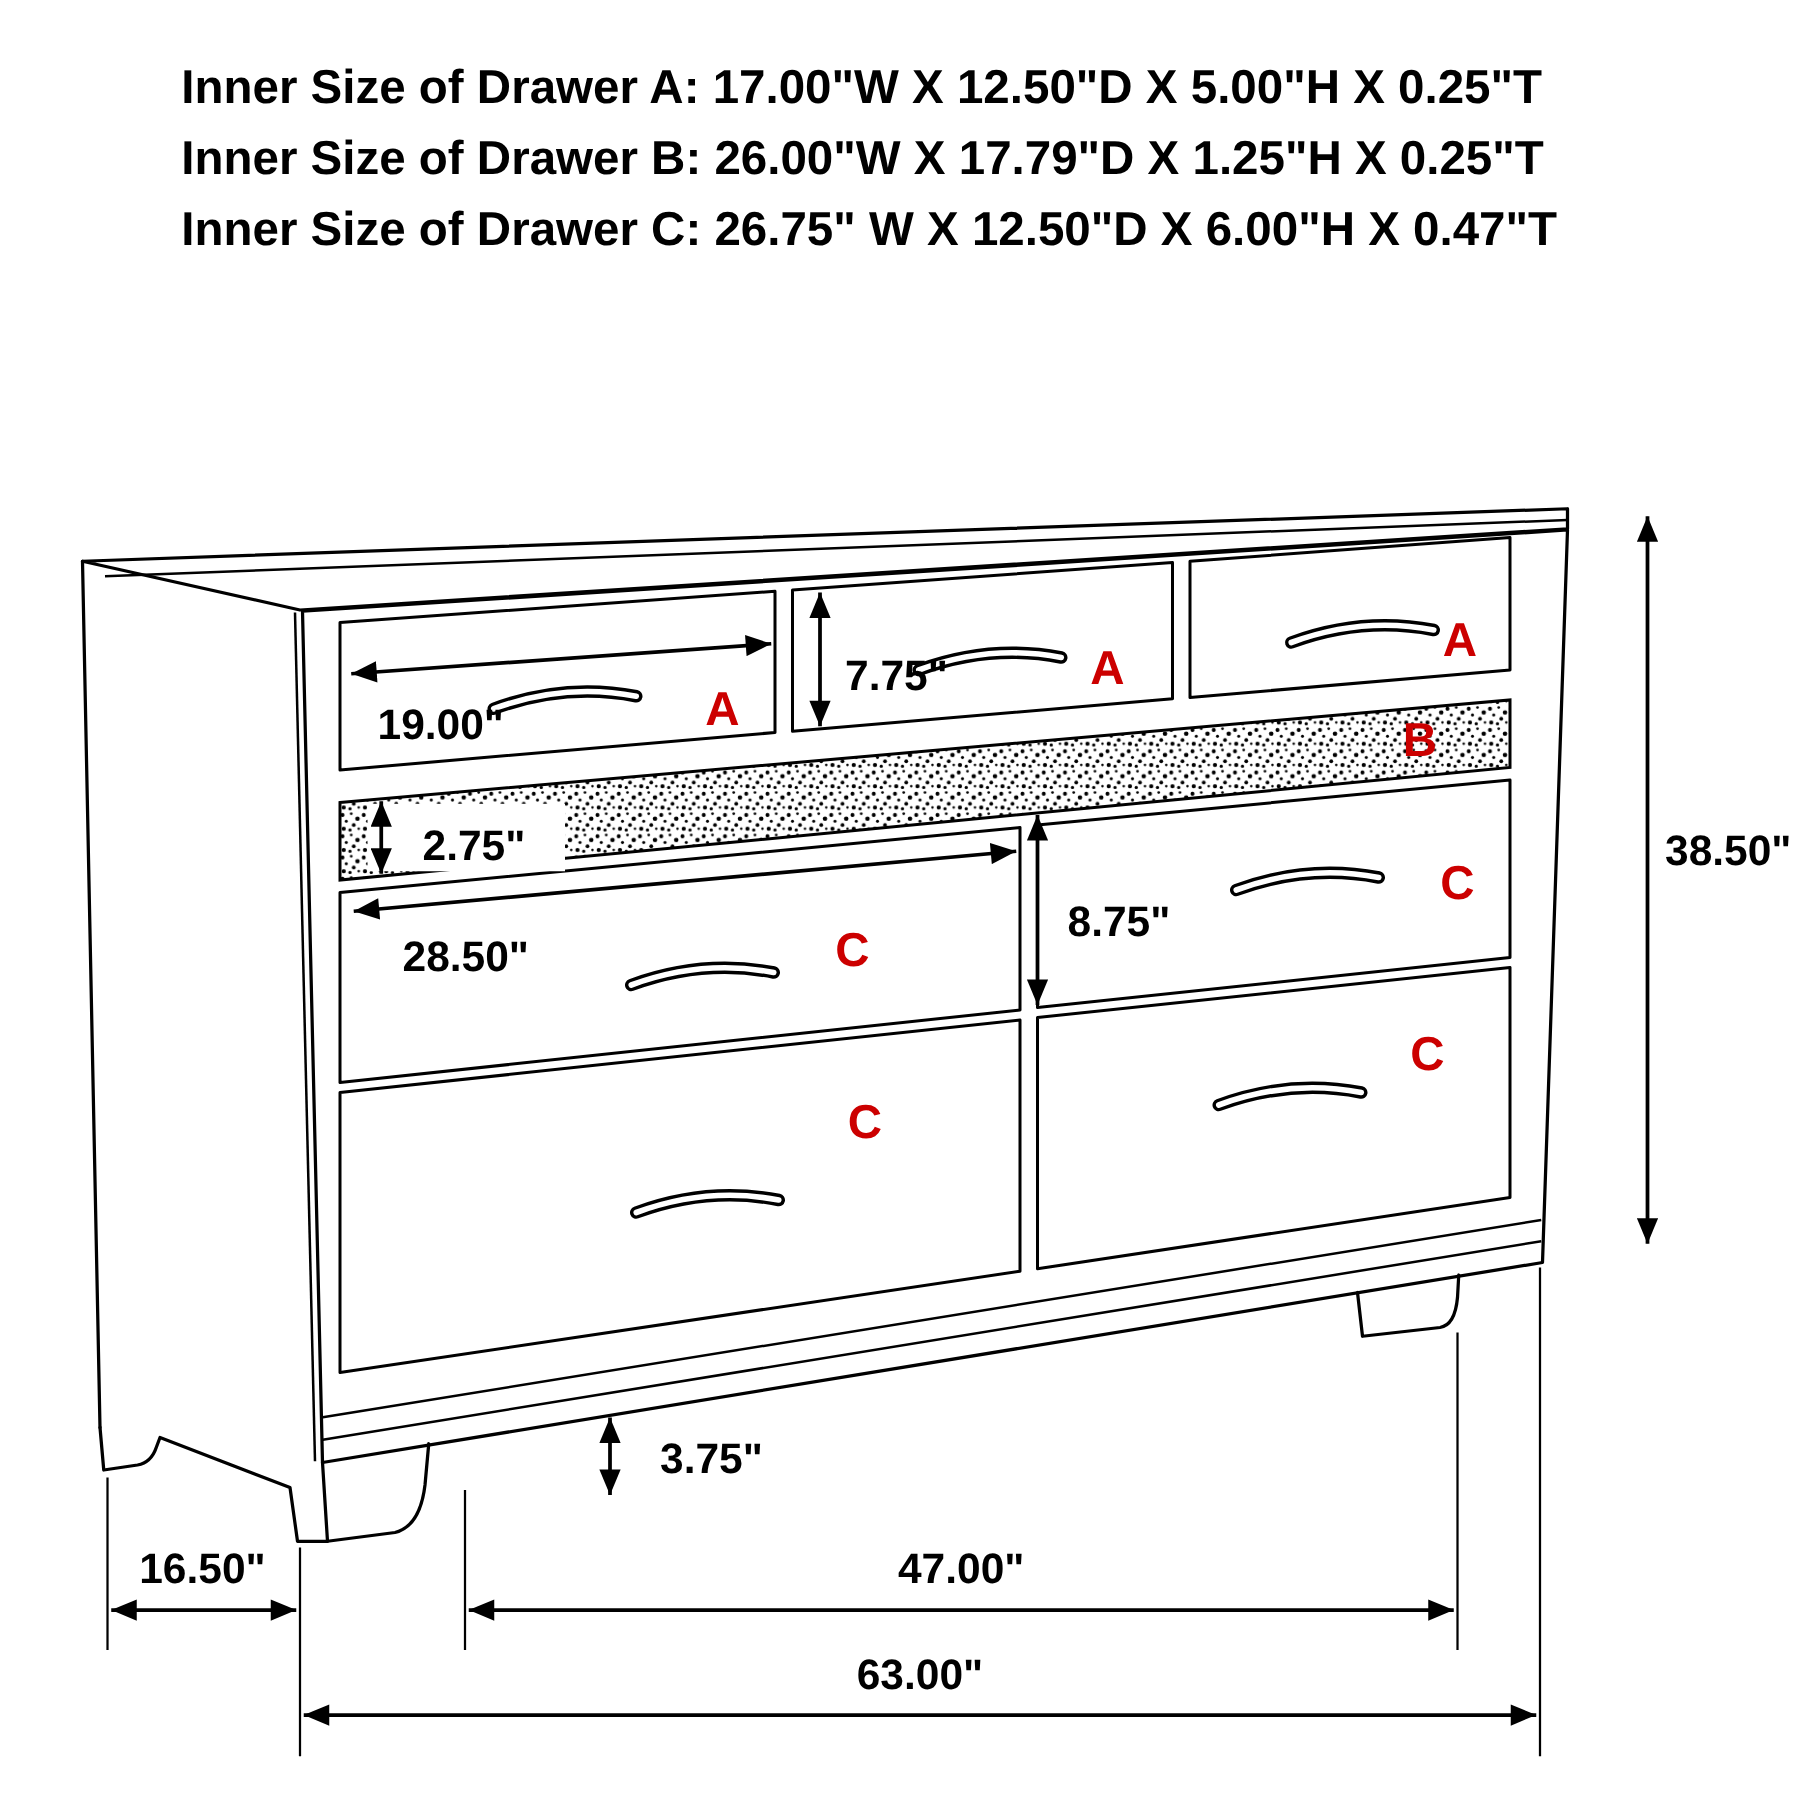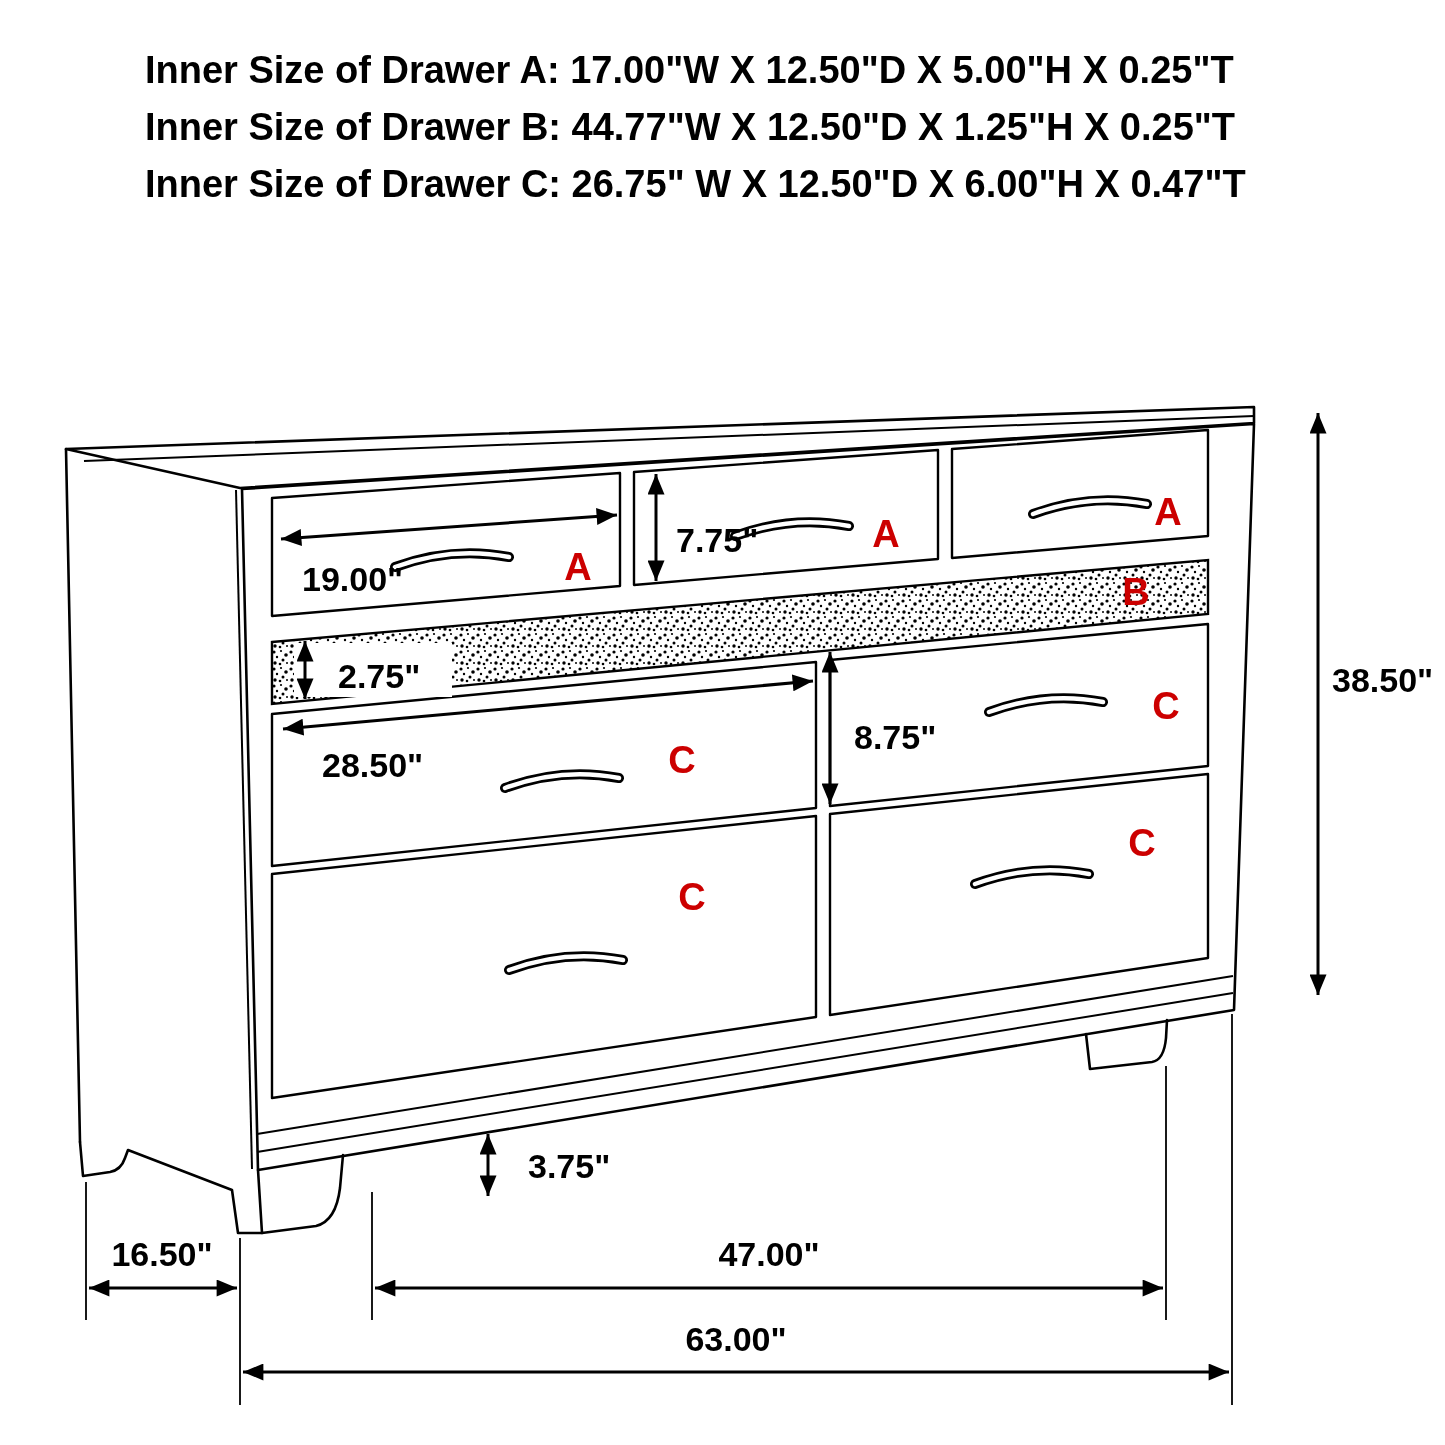--- a/index.html
+++ b/index.html
@@ -35,21 +35,21 @@
   .dim-text { font-size:34px; fill:#000; }
   .drawer-letter { font-size:38px; }
 </style>
 </head>
 <body>
 
 <div class="canvas">
 
   <div class="header">
     <div>Inner Size of Drawer A: 17.00"W X 12.50"D X 5.00"H X 0.25"T</div>
-    <div>Inner Size of Drawer B: 44.77"W X 12.50"D X 1.25"H X 0.25"T</div>
+    <div>Inner Size of Drawer B: 26.00"W X 17.79"D X 1.25"H X 0.25"T</div>
     <div>Inner Size of Drawer C: 26.75" W X 12.50"D X 6.00"H X 0.47"T</div>
   </div>
 
   <svg class="drawing" width="1445" height="1445" viewBox="0 0 1445 1445">
     <defs>
       <marker id="ah" viewBox="0 0 12 10" refX="12" refY="5" markerUnits="userSpaceOnUse" markerWidth="21" markerHeight="17" orient="auto-start-reverse">
         <path d="M0,0 L12,5 L0,10 z" fill="#000"></path>
       </marker>
       <pattern id="speck" width="17" height="17" patternUnits="userSpaceOnUse">
         <rect width="17" height="17" fill="#ffffff"></rect>

